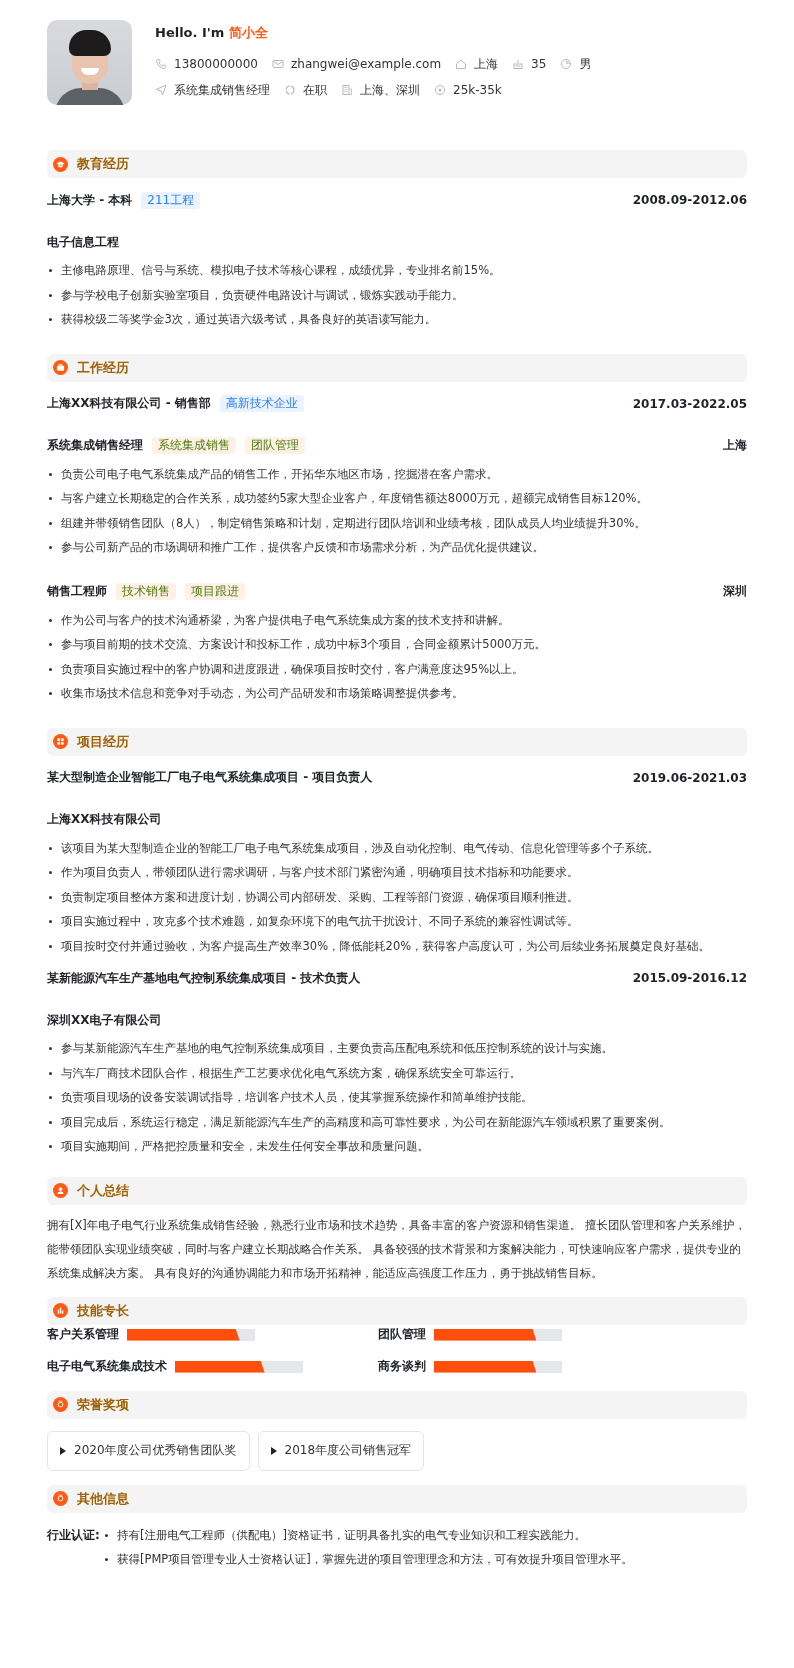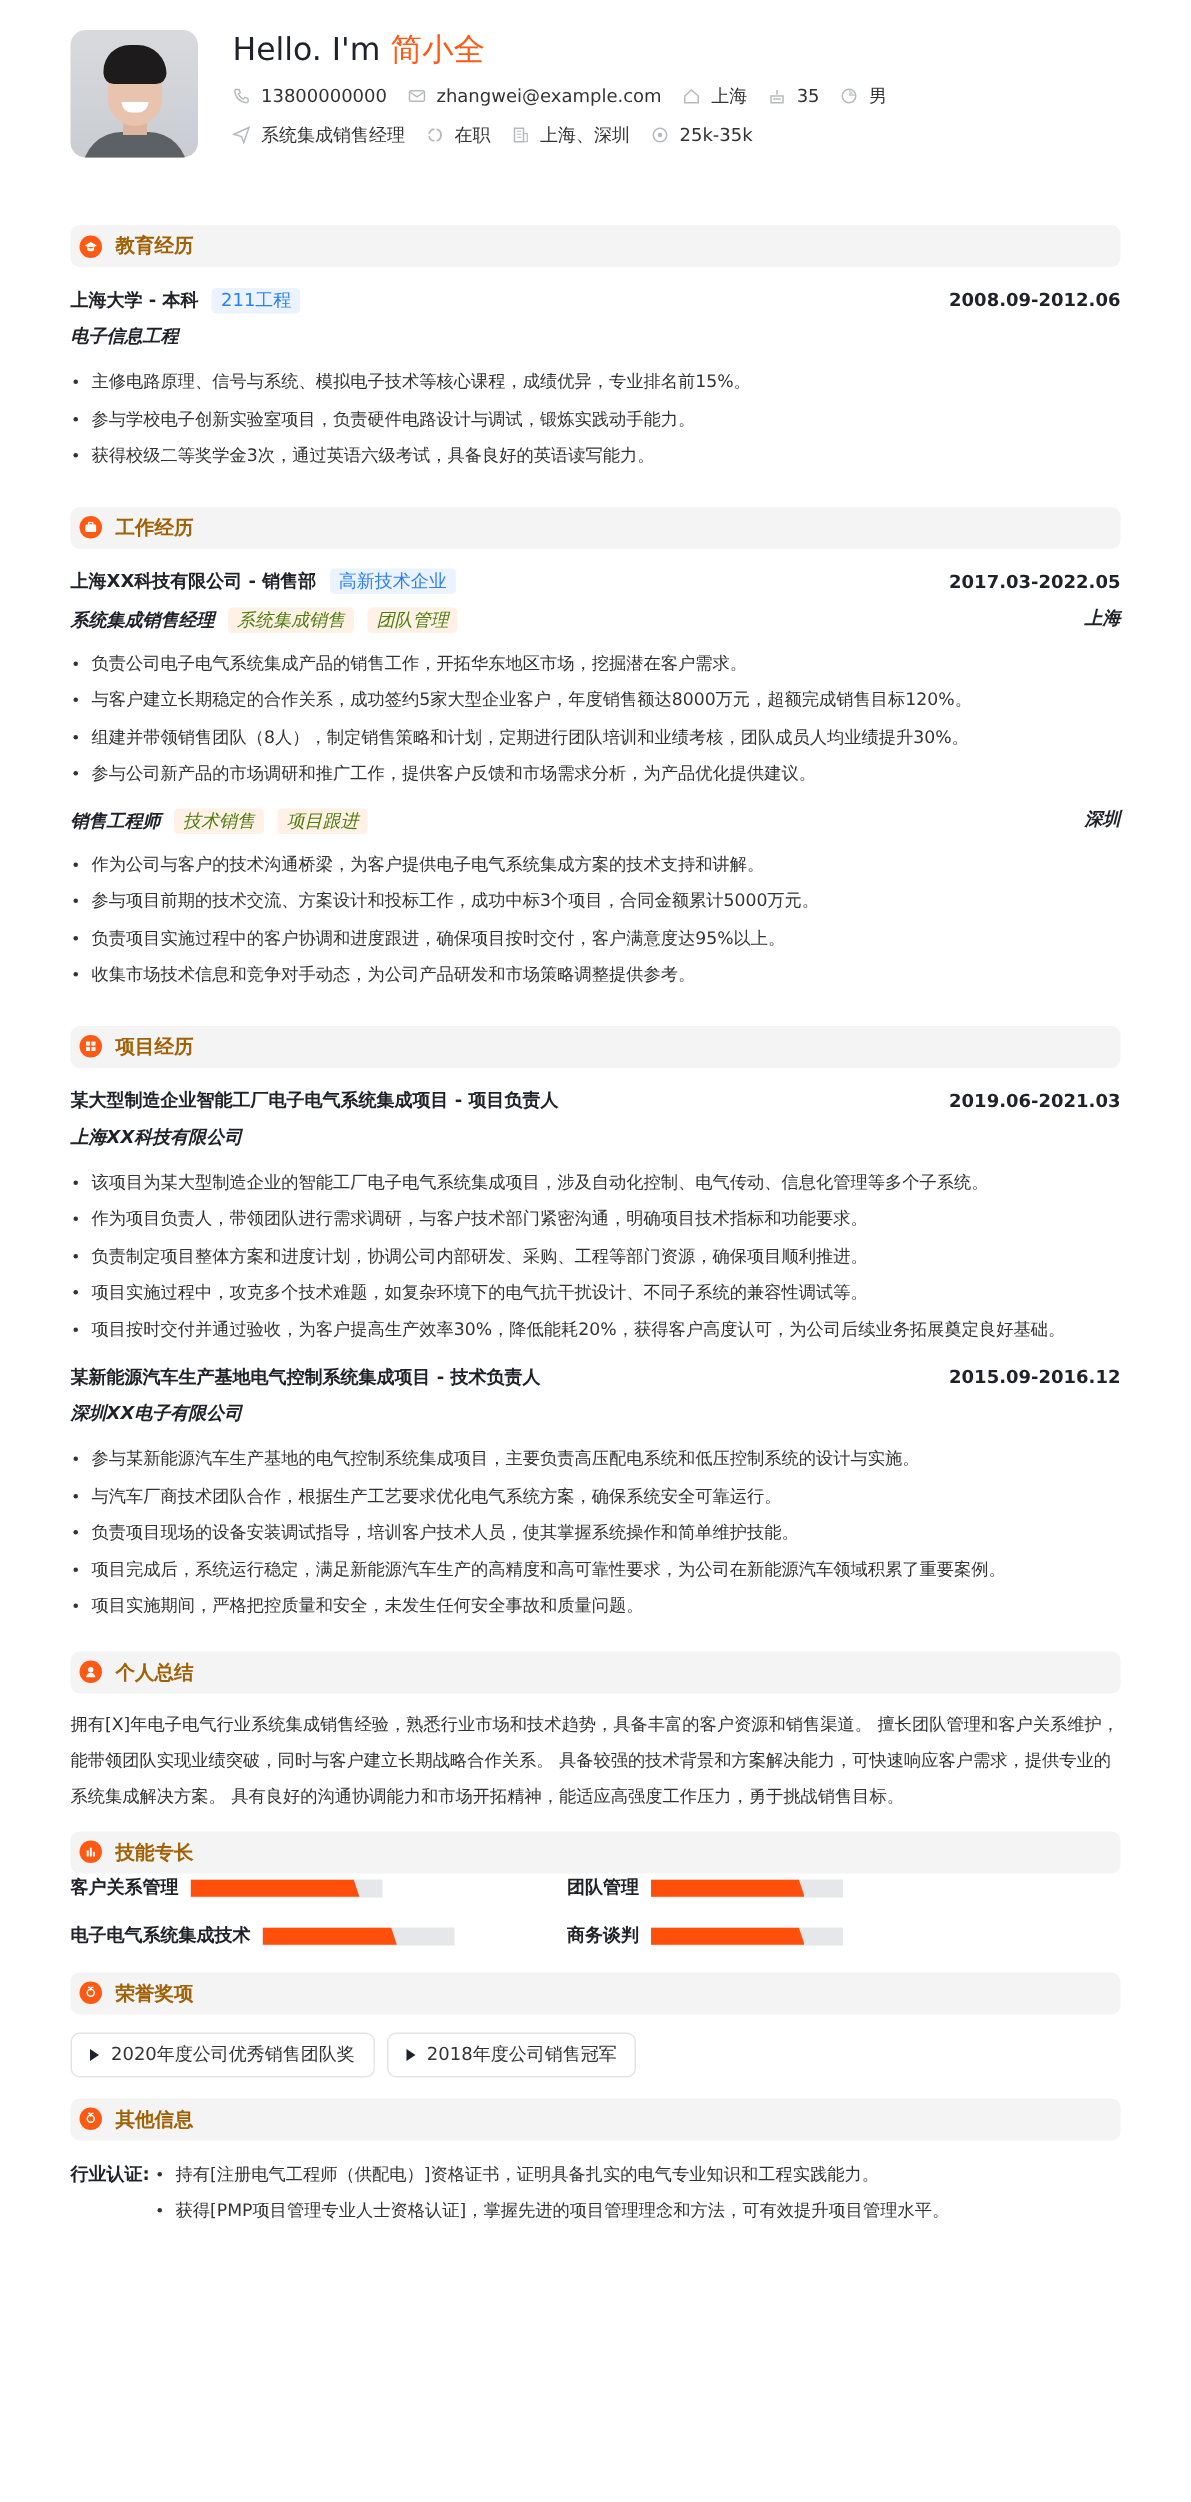--- a/index.html
+++ b/index.html
@@ -21,21 +21,21 @@
       background: linear-gradient(180deg, #d8dade 0%, #c9ccd1 100%);
       position: relative; overflow: hidden; flex-shrink: 0; margin-top: 0;
     }
     .avatar .hair { position: absolute; left: 22px; top: 10px; width: 42px; height: 26px; background: #1d1b1c; border-radius: 20px 22px 8px 8px; }
     .avatar .face { position: absolute; left: 25px; top: 20px; width: 36px; height: 44px; background: #e8c3ae; border-radius: 16px 16px 18px 18px; }
     .avatar .smile { position: absolute; left: 34px; top: 48px; width: 18px; height: 7px; background: #fff; border-radius: 0 0 9px 9px; }
     .avatar .neck { position: absolute; left: 35px; top: 60px; width: 16px; height: 10px; background: #ddb49e; }
     .avatar .shirt { position: absolute; left: 8px; top: 68px; width: 70px; height: 30px; background: #5c6166; border-radius: 26px 26px 0 0; }
 
     .header-info { margin-left: 23px; padding-top: 0; }
-    .hello { font-size: 21px; font-weight: normal; color: #1f2329; height: 26px; line-height: 26px; }
+    .hello { font-size: 13px; font-weight: bold; color: #1f2329; height: 26px; line-height: 26px; }
     .hello .name { color: #ff5a14; }
     .meta-row { display: flex; align-items: center; height: 20px; margin-top: 8px; font-size: 12px; color: #333; }
     .meta-row + .meta-row { margin-top: 6px; }
     .meta-item { display: flex; align-items: center; margin-right: 14px; }
     .meta-icon { width: 12px; height: 12px; color: #b7b9bd; margin-right: 7px; display: inline-flex; align-items: center; justify-content: center; font-size: 10px; }
     .meta-icon svg { width: 12px; height: 12px; }
 
     
     .section-head {
       height: 28px; background: #f4f4f5; border-radius: 6px;
@@ -46,37 +46,37 @@
       display: inline-flex; align-items: center; justify-content: center; margin-right: 9px;
     }
     .sec-icon svg { width: 9px; height: 9px; }
     .sec-title { font-size: 13px; font-weight: bold; color: #a16207; }
 
     .entry-row { display: flex; justify-content: space-between; align-items: center; height: 20px; font-weight: bold; font-size: 12px; }
     .entry-row .left { display: flex; align-items: center; }
     .tag-blue { background: #eaf3ff; color: #2d7ff9; font-weight: normal; font-size: 12px; padding: 0 6px; height: 17px; line-height: 17px; border-radius: 3px; margin-left: 9px; }
     .tag-orange { background: #fff1e6; color: #4d7c0f; font-weight: normal; font-size: 12px; padding: 0 6px; height: 17px; line-height: 17px; border-radius: 3px; margin-left: 9px; }
     .entry-date { font-weight: bold; }
-    .sub-row { display: flex; justify-content: space-between; height: 20px; font-weight: bold; margin-top: 6px; font-style: italic; }
+    .sub-row { display: flex; justify-content: space-between; align-items: center; height: 20px; font-weight: bold; margin-top: 22px; }
 
     ul.bullets { list-style: none; margin-top: 6px; }
     ul.bullets li { position: relative; padding-left: 14px; height: 24.5px; line-height: 24.5px; font-size: 11.5px; color: #333; white-space: nowrap; }
     ul.bullets li::before { content: ""; position: absolute; left: 2px; top: 11px; width: 3px; height: 3px; border-radius: 50%; background: #333; }
 
     .summary { font-size: 11.5px; line-height: 24px; color: #333; margin-top: 8px; }
 
     .skills { display: grid; grid-template-columns: 331px 331px; row-gap: 12px; }
     .skill { display: flex; align-items: center; height: 20px; }
     .skill-label { font-size: 12px; font-weight: bold; color: #1f2329; margin-right: 8px; white-space: nowrap; }
     .skill-track { width: 128px; height: 12px; background: #e6e7ea; position: relative; overflow: hidden; }
     .skill-fill { position: absolute; left: 0; top: 0; bottom: 0; background: #ff4f0a; clip-path: polygon(0 0, calc(100% - 4px) 0, 100% 100%, 0 100%); }
 
     .awards { display: flex; margin-top: 12px; }
     .award {
-      display: flex; align-items: center; height: 30px; padding: 0 12px 0 12px;
+      display: flex; align-items: center; height: 40px; padding: 0 12px 0 12px;
       border: 1px solid #e3e4e7; border-radius: 6px; margin-right: 8px; font-size: 12px; color: #333;
       background: #fff;
     }
     .award .tri { width: 0; height: 0; border-left: 6px solid #1f2329; border-top: 4px solid transparent; border-bottom: 4px solid transparent; margin-right: 8px; }
 
     .other { display: flex; margin-top: 10px; }
     .other-label { font-weight: bold; font-size: 12px; width: 56px; height: 24px; line-height: 24px; white-space: nowrap; }
     .other ul.bullets { margin-top: 0; }
   </style>
 </head>

